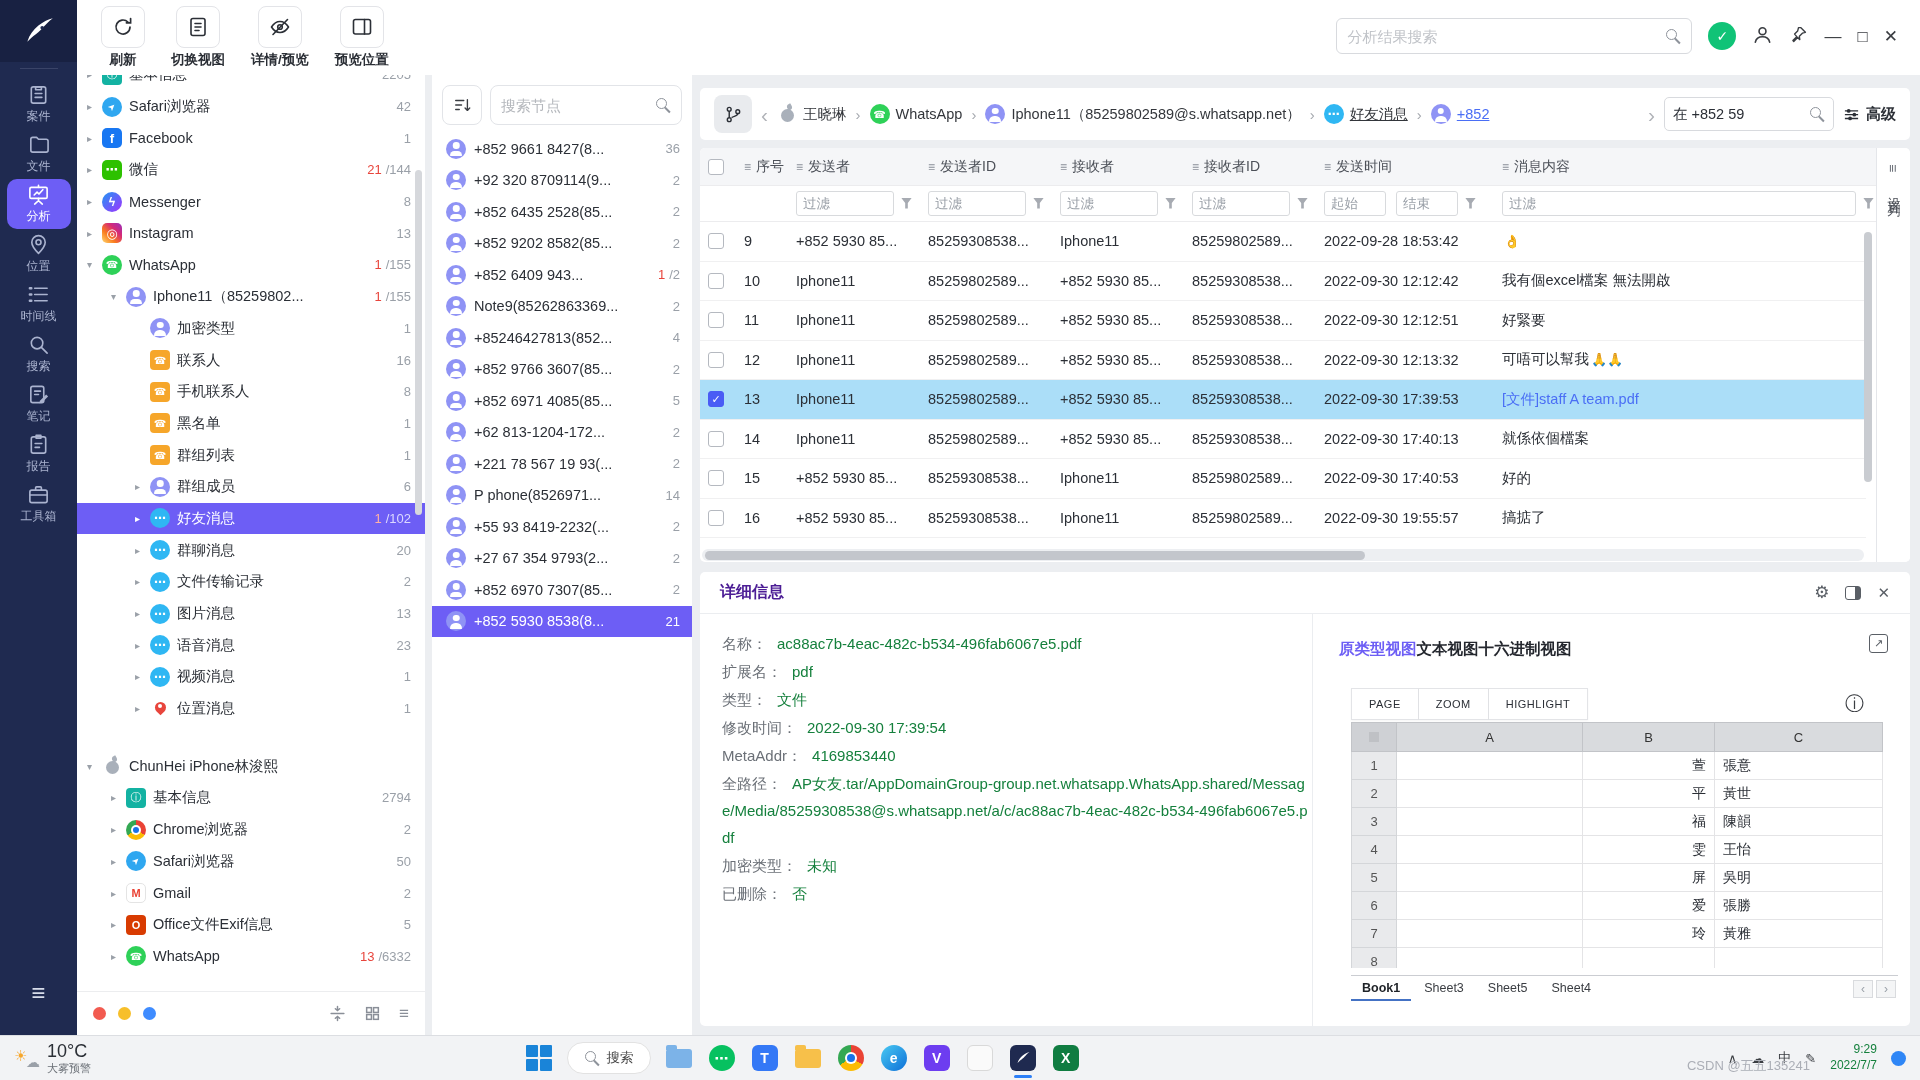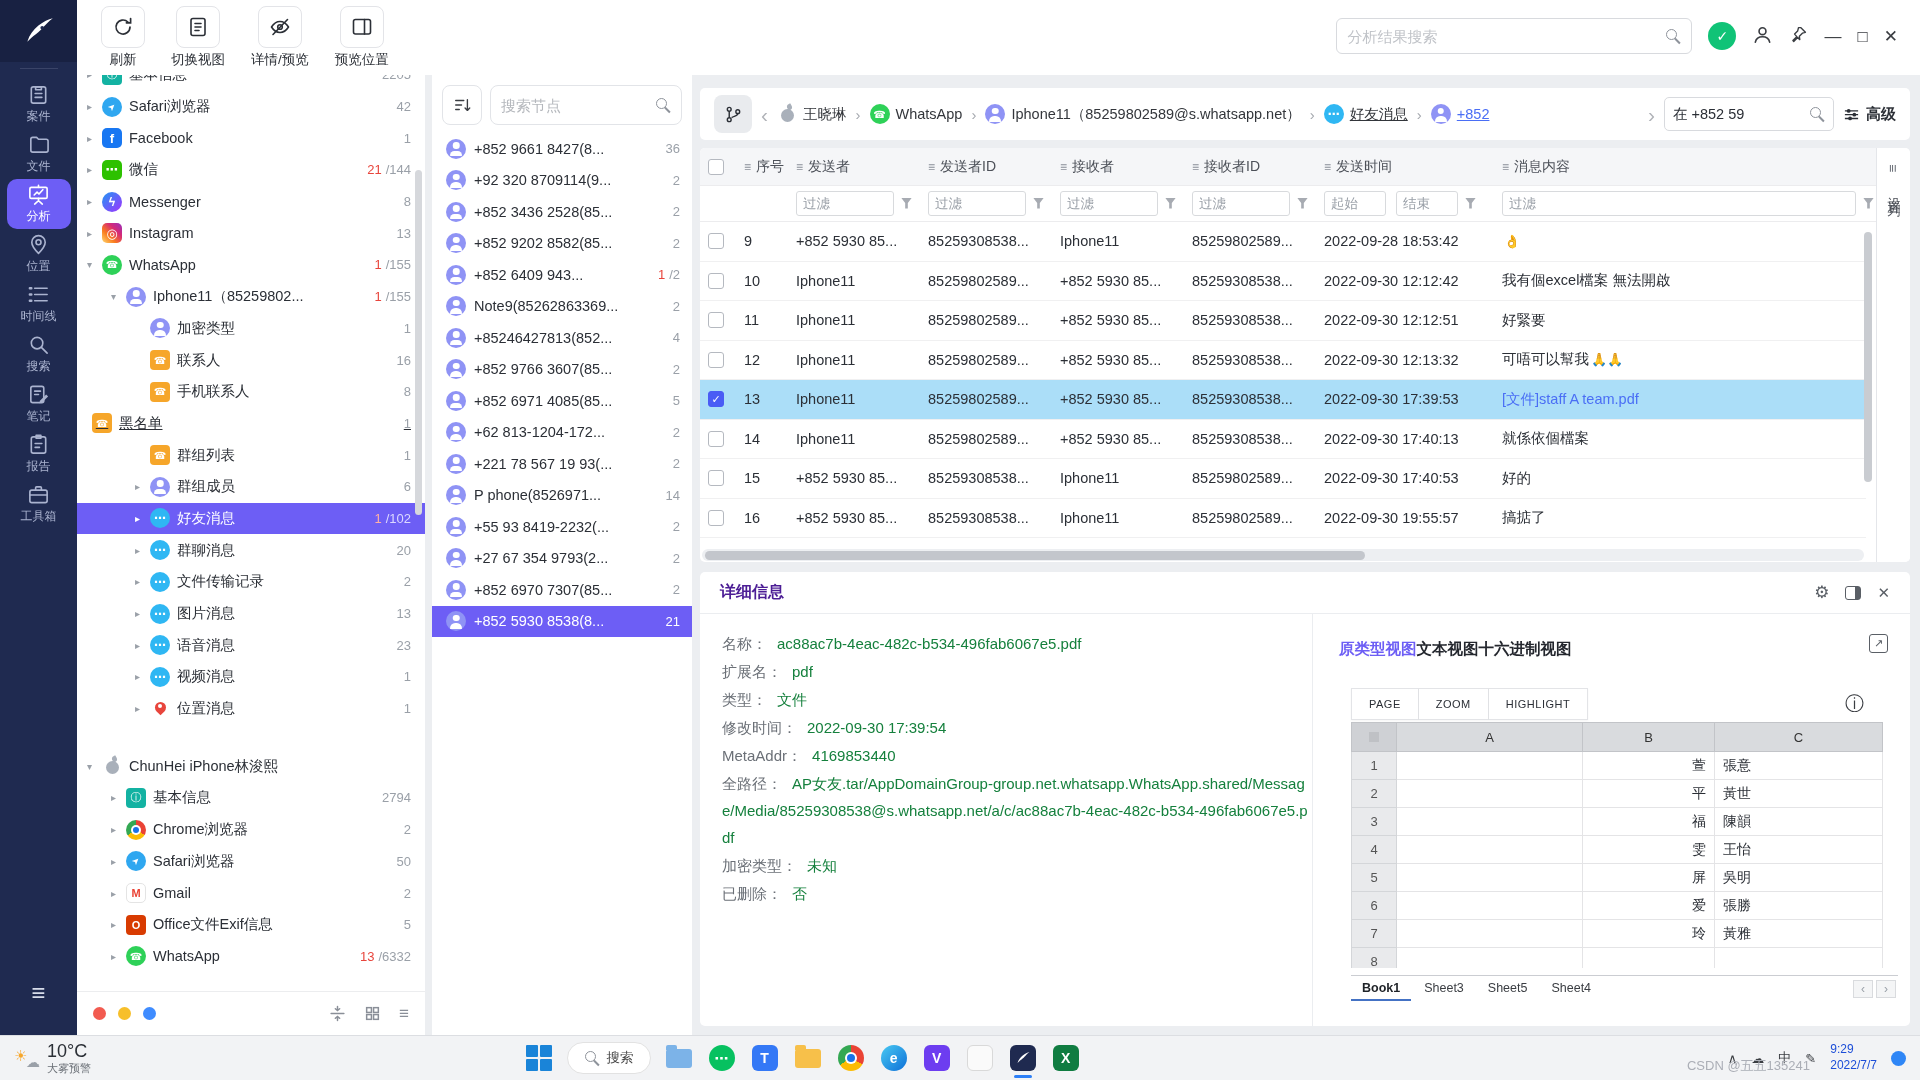--- a/index.html
+++ b/index.html
@@ -12,21 +12,21 @@
   .rail-divider{width:38px;height:1px;background:#3a4468;margin:6px 0 10px;}
   .rail-item{width:64px;height:50px;display:flex;flex-direction:column;align-items:center;justify-content:center;color:#aab3cf;cursor:pointer;flex:none;}
   .rail-item svg{width:23px;height:23px;}
   .rail-item .rlabel{font-size:12px;margin-top:2px;}
   .rail-item.sel{background:#6d5ef5;border-radius:10px;color:#fff;}
   .rail-burger{position:absolute;bottom:28px;left:0;width:77px;text-align:center;color:#d7dcea;font-size:24px;cursor:pointer;}
 
   
   .topbar{position:absolute;left:77px;top:0;right:0;height:75px;background:#fff;display:flex;align-items:flex-start;z-index:20;}
   .tool-group{display:flex;gap:26px;padding:6px 0 0 24px;}
-  .tool-btn{display:flex;flex-direction:column;align-items:center;cursor:pointer;}
+  .tool-btn{display:flex;flex-direction:column;align-items:center;cursor:pointer;font-weight:bold;}
   .tool-btn .tb-box{width:44px;height:42px;border:1px solid #e3e4e8;border-radius:8px;display:flex;align-items:center;justify-content:center;color:#2b2f36;}
   .tool-btn .tb-label{font-size:13.5px;color:#2b2f36;margin-top:3px;white-space:nowrap;}
   .top-right{margin-left:auto;display:flex;align-items:center;gap:16px;padding:18px 22px 0 0;}
   .global-search{width:356px;height:36px;border:1.5px solid #d8dade;border-radius:6px;display:flex;align-items:center;padding:0 10px;}
   .global-search input{border:none;outline:none;flex:1;font-size:15px;color:#333;}
   .global-search input::placeholder{color:#c0c3c8;}
   .mag{position:relative;width:16px;height:16px;flex:none;}
   .mag::before{content:"";position:absolute;width:9px;height:9px;border:1.8px solid #8e939b;border-radius:50%;left:1px;top:1px;}
   .mag::after{content:"";position:absolute;width:7px;height:1.8px;background:#8e939b;transform:rotate(45deg);left:9px;top:11.5px;}
   .win-ic{font-size:17px;color:#3a3d42;cursor:pointer;line-height:1;}
@@ -215,21 +215,21 @@
   .folder::before{content:"";position:absolute;top:-4px;left:0;width:11px;height:5px;border-radius:2px 2px 0 0;background:inherit;}
   .f-blue{background:#7cb3e8;}
   .f-yellow{background:#f7c04a;}
   .circ{width:26px;height:26px;border-radius:50%;display:flex;align-items:center;justify-content:center;color:#fff;font-weight:bold;font-size:14px;}
   .chrome-c{background:conic-gradient(#ea4335 0 33%,#fbbc05 33% 66%,#34a853 66% 100%);position:relative;}
   .chrome-c::before{content:"";position:absolute;width:12px;height:12px;border-radius:50%;background:#fff;}
   .chrome-c::after{content:"";position:absolute;width:8px;height:8px;border-radius:50%;background:#1a73e8;}
   .active-bar{position:absolute;bottom:-5px;left:50%;transform:translateX(-50%);width:18px;height:3px;border-radius:2px;background:#2d7ff7;}
   .tb-right{display:flex;align-items:center;gap:14px;padding-right:14px;margin-left:auto;}
   .tray{font-size:13px;color:#3a3d42;cursor:pointer;}
-  .tb-clock{text-align:left;font-size:12px;color:#1d4ed8;line-height:1.3;cursor:pointer;}
+  .tb-clock{text-align:right;font-size:12px;color:#15803d;line-height:1.3;cursor:pointer;}
   .tb-badge{width:15px;height:15px;border-radius:50%;background:#2f86f6;cursor:pointer;}
   .watermark{position:absolute;right:110px;bottom:5px;font-size:13px;color:#abaeb6;white-space:nowrap;pointer-events:none;z-index:50;}
 </style>
 </head>
 <body>
 
 <div class="screen">
 
   <div class="rail">
     <div class="rail-logo">
@@ -442,21 +442,21 @@
           <span class="tcount red"></span>
           <span class="tcount">16</span>
         </div>
         <div class="trow" style="padding-left: 58px;">
           <span class="chev"></span>
           <span class="ic ticon ic-phonebook"></span>
           <span class="tlabel">手机联系人</span>
           <span class="tcount red"></span>
           <span class="tcount">8</span>
         </div>
-        <div class="trow" style=" text-decoration: underline;">
+        <div class="trow" style="padding-left: 58px;">
           <span class="chev"></span>
           <span class="ic ticon ic-phonebook"></span>
           <span class="tlabel">黑名单</span>
           <span class="tcount red"></span>
           <span class="tcount">1</span>
         </div>
         <div class="trow" style="padding-left: 58px;">
           <span class="chev"></span>
           <span class="ic ticon ic-phonebook"></span>
           <span class="tlabel">群组列表</span>
@@ -611,21 +611,21 @@
           <span class="tcount">36</span>
         </div>
         <div class="crow">
           <span class="ic ic-avatar ticon"></span>
           <span class="clabel">+92 320 8709114(9...</span>
           <span class="tcount red"></span>
           <span class="tcount">2</span>
         </div>
         <div class="crow">
           <span class="ic ic-avatar ticon"></span>
-          <span class="clabel">+852 3436 2528(85...</span>
+          <span class="clabel">+852 6435 2528(85...</span>
           <span class="tcount red"></span>
           <span class="tcount">2</span>
         </div>
         <div class="crow">
           <span class="ic ic-avatar ticon"></span>
           <span class="clabel">+852 9202 8582(85...</span>
           <span class="tcount red"></span>
           <span class="tcount">2</span>
         </div>
         <div class="crow">

